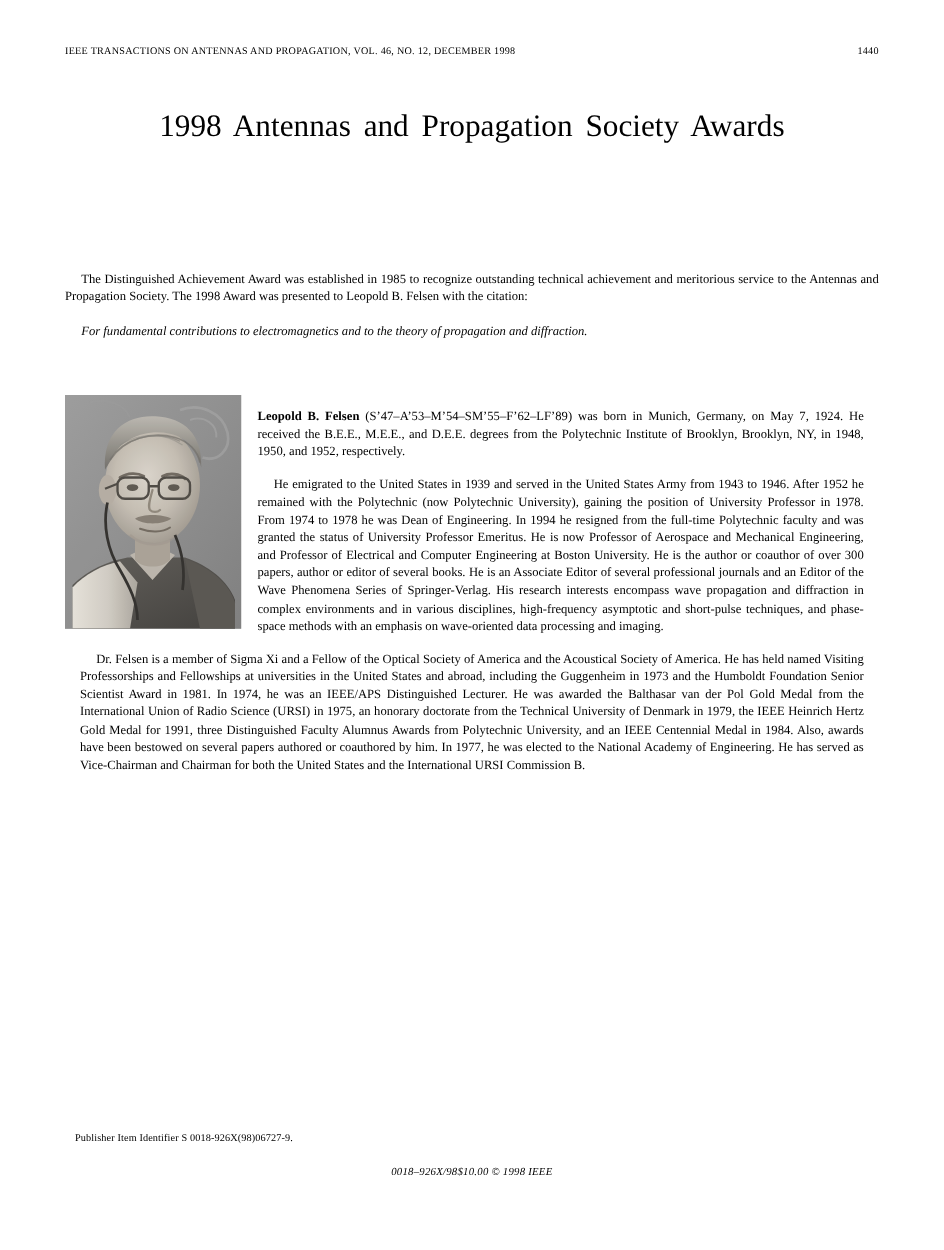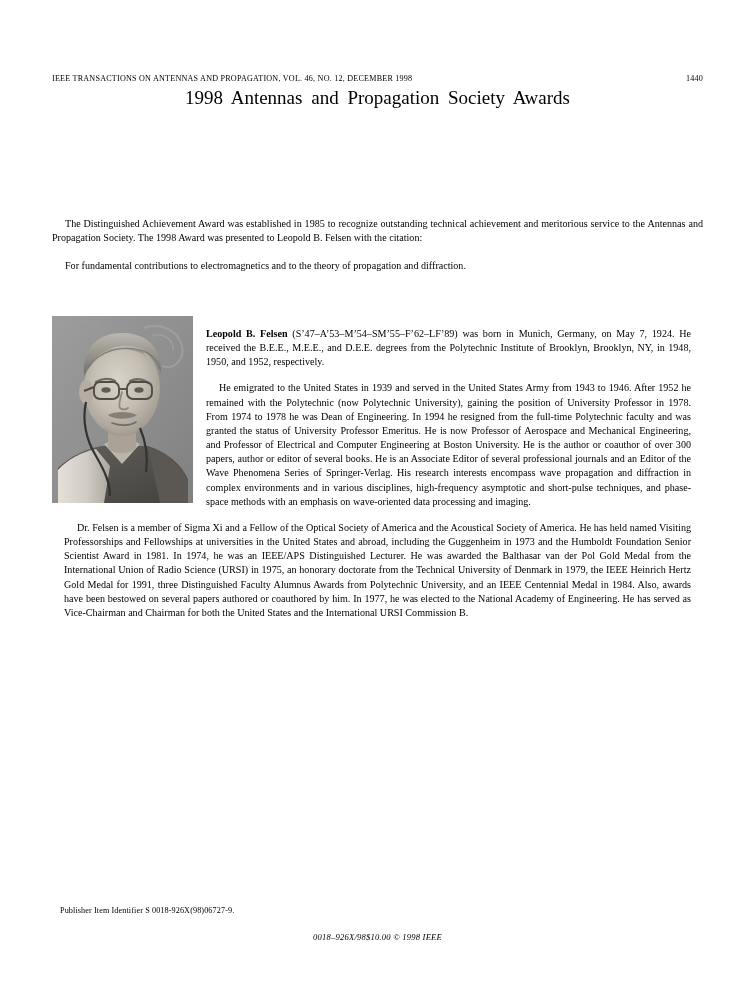--- a/index.html
+++ b/index.html
@@ -29,31 +29,31 @@
     left: 52px;
     top: 36px;
     width: 651px;
     display: flex;
     justify-content: space-between;
     align-items: baseline;
     font-size: 8.1px;
     letter-spacing: 0.22px;
     white-space: nowrap;
   }
-  .runhead .journal { font-variant: small-caps; text-transform: uppercase; margin-top: 38px; }
+  .runhead .journal { font-variant: small-caps; text-transform: uppercase; }
   .runhead .folio { font-size: 8.1px; }
 
   
   .title {
     position: absolute;
     left: 52px;
     top: 68px;
     width: 651px;
     text-align: center;
-    font-size: 19px;
+    font-size: 25px;
     line-height: 34px;
     word-spacing: 4px;
     font-weight: normal;
   }
   .subtitle {
     position: absolute;
     left: 52px;
     top: 146px;
     width: 651px;
     text-align: center;
@@ -77,20 +77,21 @@
   .intro p { margin: 0; }
   .intro p.lead { text-indent: 13px; }
   .citation {
     position: absolute;
     left: 52px;
     top: 259px;
     width: 651px;
     font-size: 10.1px;
     line-height: 14.1px;
     text-indent: 13px;
+    font-style: italic;
   }
 
   
   .bio {
     position: absolute;
     left: 52px;
     top: 315px;
     width: 651px;
     font-size: 10.1px;
     line-height: 14.15px;

